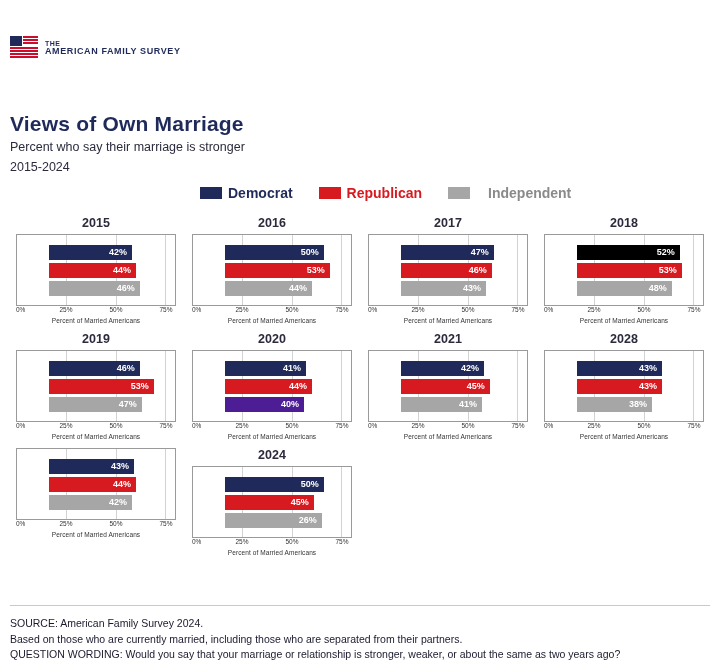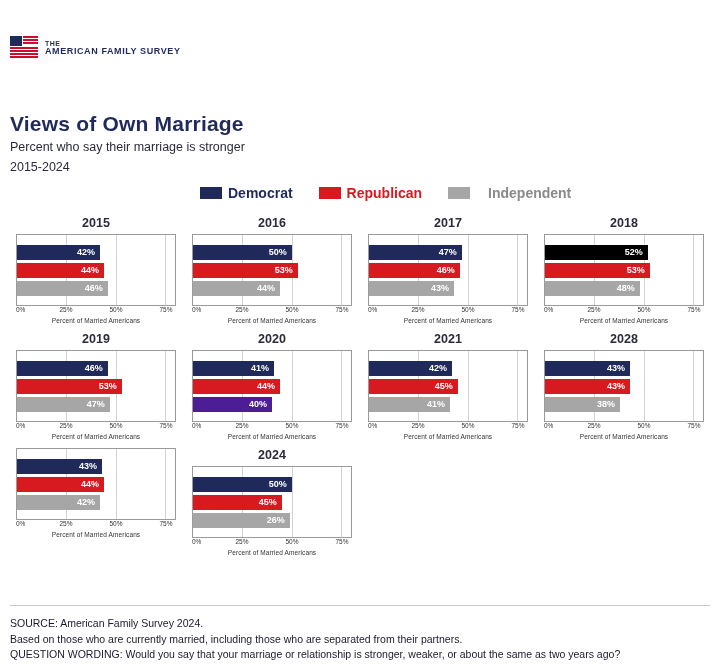--- a/index.html
+++ b/index.html
@@ -171,20 +171,21 @@
   .bar {
     height: 15px;
     display: flex;
     align-items: center;
     justify-content: flex-end;
     box-sizing: border-box;
     padding-right: 5px;
     color: #ffffff;
     font-size: 9px;
     font-weight: bold;
+    margin-left: 32px;
   }
   .axis {
     position: relative;
     height: 10px;
   }
   .tick {
     position: absolute;
     top: 0;
     transform: translateX(-50%);
     font-size: 6.5px;

